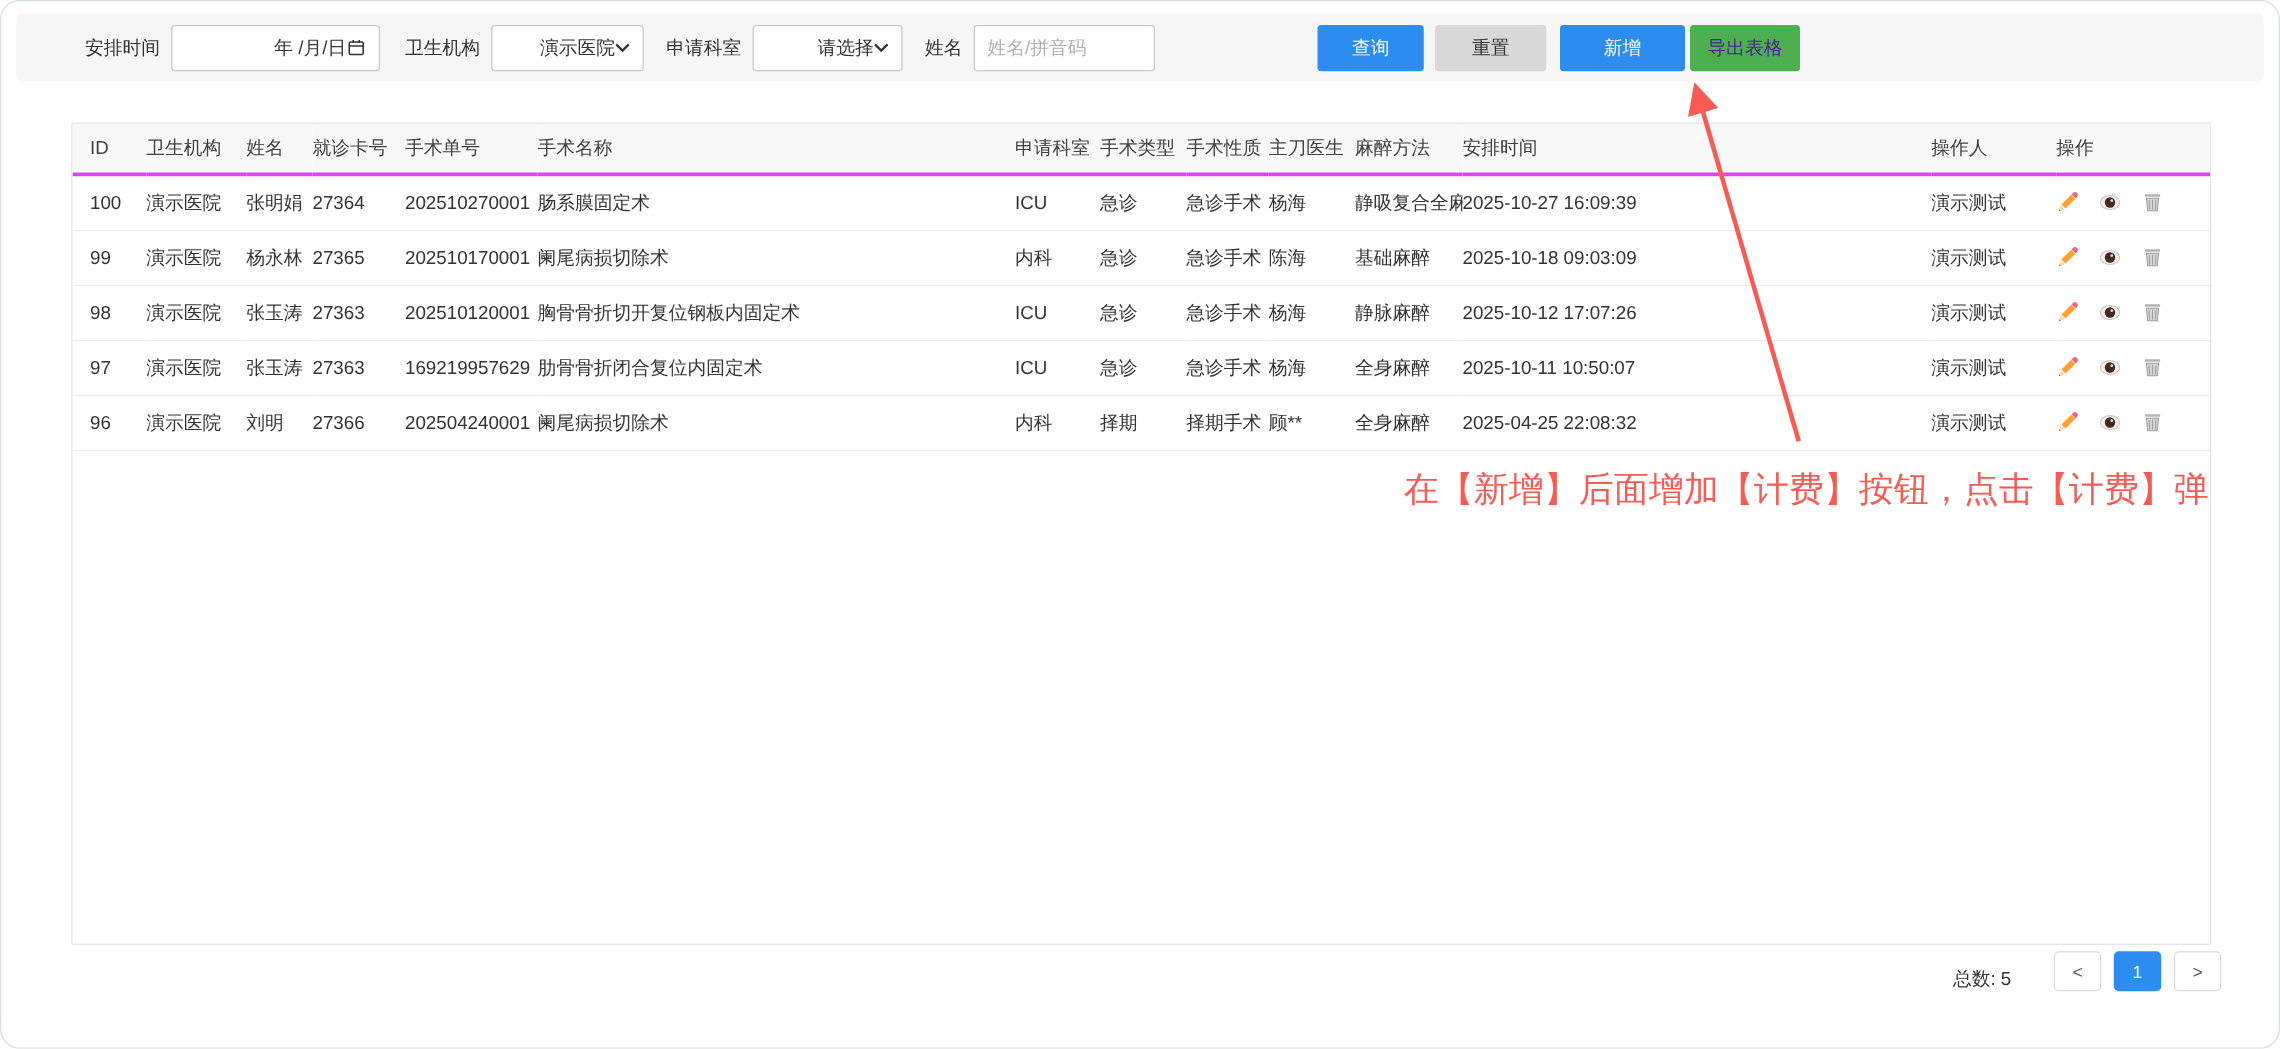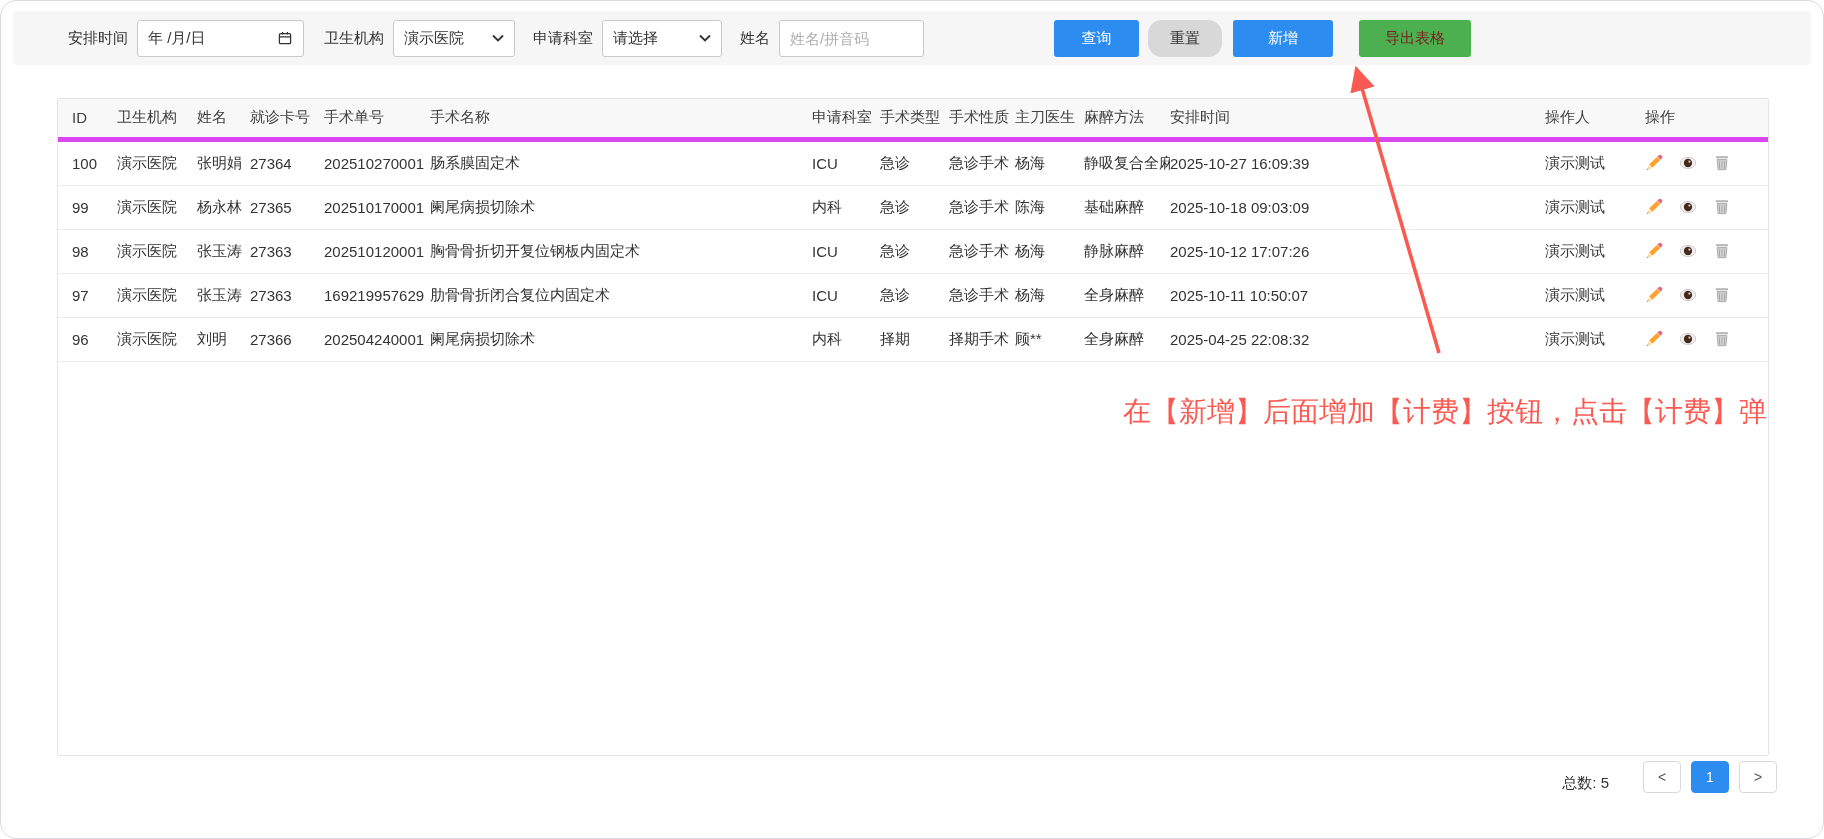--- a/index.html
+++ b/index.html
@@ -7,44 +7,44 @@
     --green:#4caf50;
     --danger:#fa5a52;
   }
   *{box-sizing:border-box;margin:0;padding:0;}
   html,body{width:1824px;height:839px;background:#fff;font-family:"Liberation Sans",sans-serif;overflow:hidden;}
   .screen{position:relative;width:1824px;height:839px;background:#fff;border:1px solid #d8dce1;border-radius:16px;overflow:hidden;}
 
   
   .toolbar{position:absolute;left:12px;right:12px;top:10px;height:54px;background:#f6f6f7;border-radius:4px;display:flex;align-items:center;padding-left:55px;font-size:15px;color:#333;}
   .lbl{margin-right:9px;white-space:nowrap;}
-  .ctrl{height:37px;background:#fff;border:1px solid #c9c9c9;border-radius:3px;display:flex;align-items:center;justify-content:space-between;padding:0 10px;font-size:15px;color:#333;cursor:pointer;}
+  .ctrl{height:37px;background:#fff;border:1px solid #c9c9c9;border-radius:3px;display:flex;align-items:center;justify-content:flex-end;padding:0 10px;font-size:15px;color:#333;cursor:pointer;}
   .date-input{width:167px;margin-right:20px;}
   .sel-org{width:122px;margin-right:18px;}
   .sel-dept{width:120px;margin-right:18px;}
   .name-input{width:145px;height:37px;border:1px solid #c9c9c9;border-radius:3px;padding:6px 10px;font-size:15px;color:#333;font-family:"Liberation Sans",sans-serif;}
   .name-input::placeholder{color:#b0b0b0;}
   .btn{height:37px;border:none;border-radius:3px;font-size:15px;cursor:pointer;font-family:"Liberation Sans",sans-serif;white-space:nowrap;}
   .btn-query{width:85px;margin-left:130px;background:var(--primary);color:#fff;}
-  .btn-reset{width:74px;margin-left:9px;background:#d8d8d8;color:#333;border-radius:14px;}
+  .btn-reset{width:89px;margin-left:9px;background:#d8d8d8;color:#333;}
   .btn-add{width:100px;margin-left:11px;background:var(--primary);color:#fff;}
-  .btn-export{width:112px;margin-left:26px;background:var(--green);color:#7f1d1d;}
+  .btn-export{width:88px;margin-left:4px;background:var(--green);color:#4c1d95;}
 
   
   .card{position:absolute;left:56px;top:97px;width:1712px;height:658px;border:1px solid #e4e4e4;border-radius:2px;background:#fff;overflow:hidden;}
   table{width:100%;border-collapse:collapse;table-layout:fixed;font-size:15px;color:#333;}
-  thead th{height:40px;background:#f8f8f9;text-align:left;font-weight:500;color:#404040;border-bottom:5px solid #d946ef;padding:0 4px 0 0;white-space:nowrap;overflow:hidden;}
+  thead th{height:40px;background:#f8f8f9;text-align:left;font-weight:500;color:#404040;border-bottom:3px solid #d946ef;padding:0 4px 0 0;white-space:nowrap;overflow:hidden;}
   tbody td{height:43px;border-bottom:1px solid #ececec;padding:0 4px 0 0;white-space:nowrap;overflow:hidden;}
   th:first-child,td:first-child{padding-left:14px;}
   .actions-cell{display:flex;align-items:center;gap:16px;height:43px;}
   .icon-btn{display:inline-flex;width:18px;height:18px;cursor:pointer;}
   .icon-btn svg{width:18px;height:18px;}
 
   
-  .annotation{position:absolute;left:1122px;top:392px;font-size:28px;line-height:37px;color:var(--danger);white-space:nowrap;}
+  .annotation{position:absolute;left:1122px;top:372px;font-size:28px;line-height:37px;color:var(--danger);white-space:nowrap;}
   .arrow-overlay{position:absolute;left:1320px;top:48px;width:150px;height:320px;pointer-events:none;}
 
   
   .pagination{position:absolute;right:46px;top:760px;display:flex;align-items:flex-end;font-size:15px;color:#333;}
   .total{margin-right:24px;}
   .page-box{width:38px;height:32px;border:1px solid #d9d9d9;border-radius:4px;background:#fff;display:flex;align-items:center;justify-content:center;font-size:14px;color:#555;cursor:pointer;margin-left:10px;font-family:"Liberation Sans",sans-serif;}
   .page-box.active{background:var(--primary);border-color:var(--primary);color:#fff;}
 </style>
 </head>
 <body>

